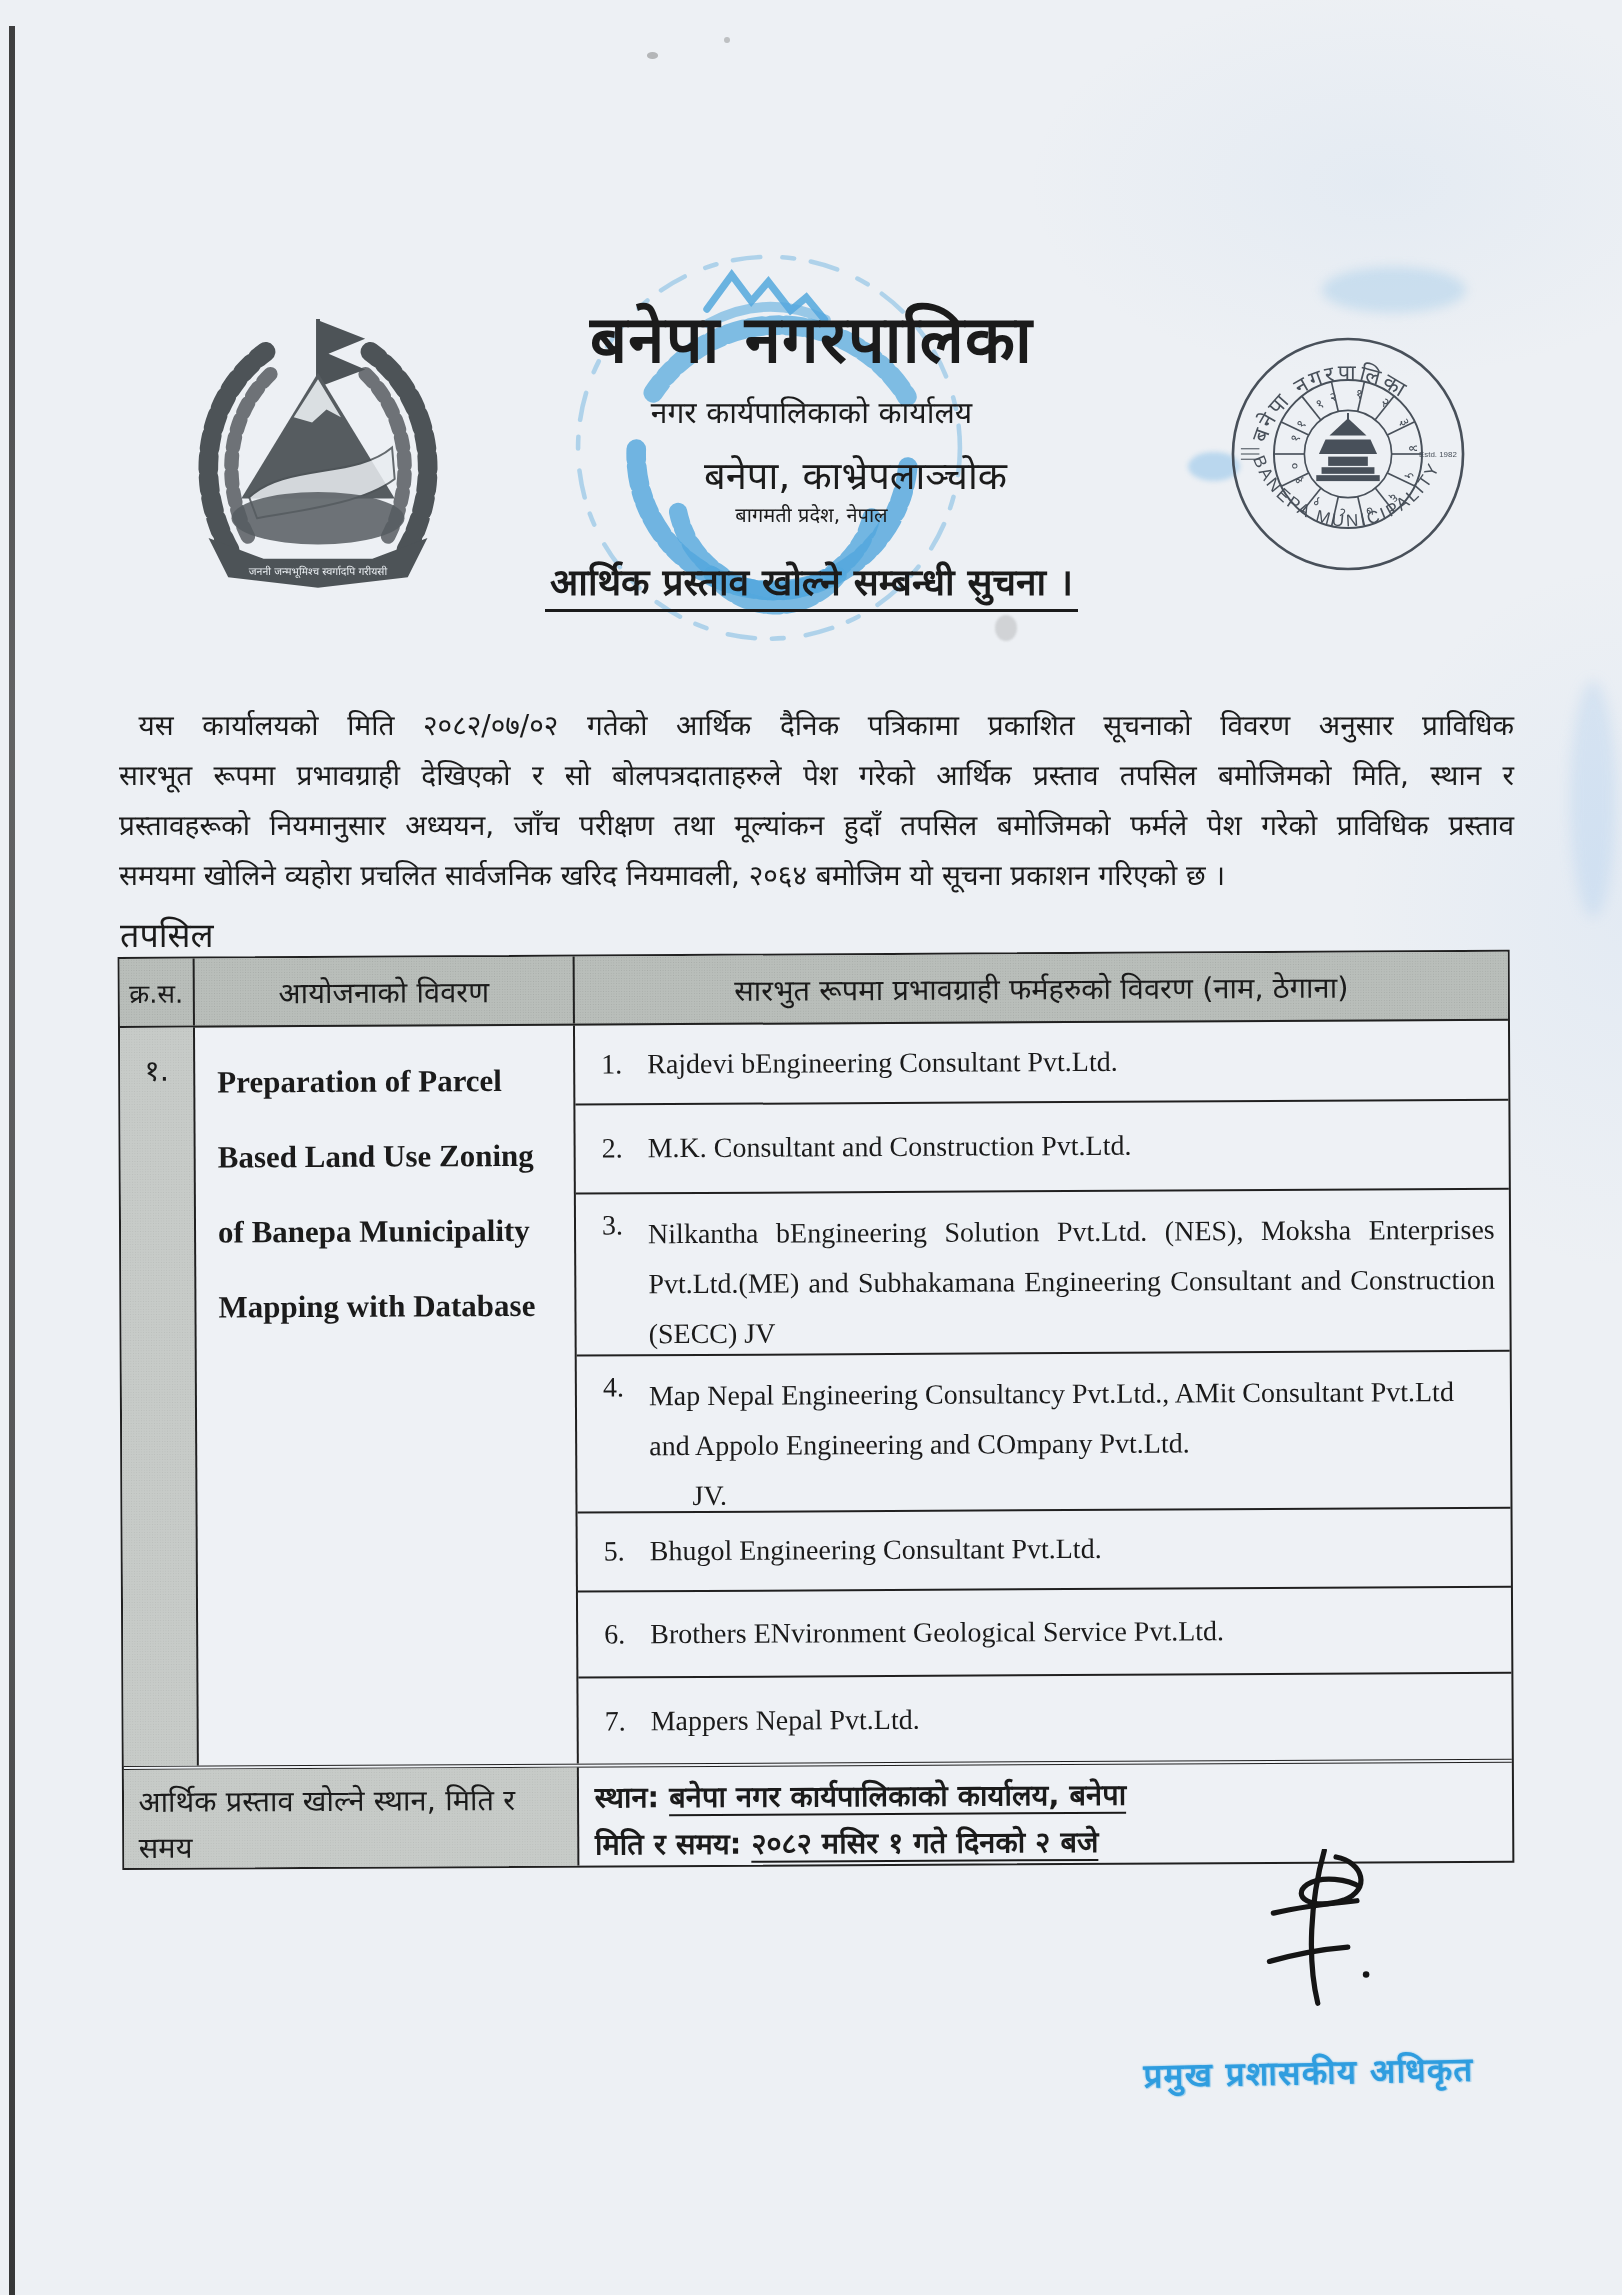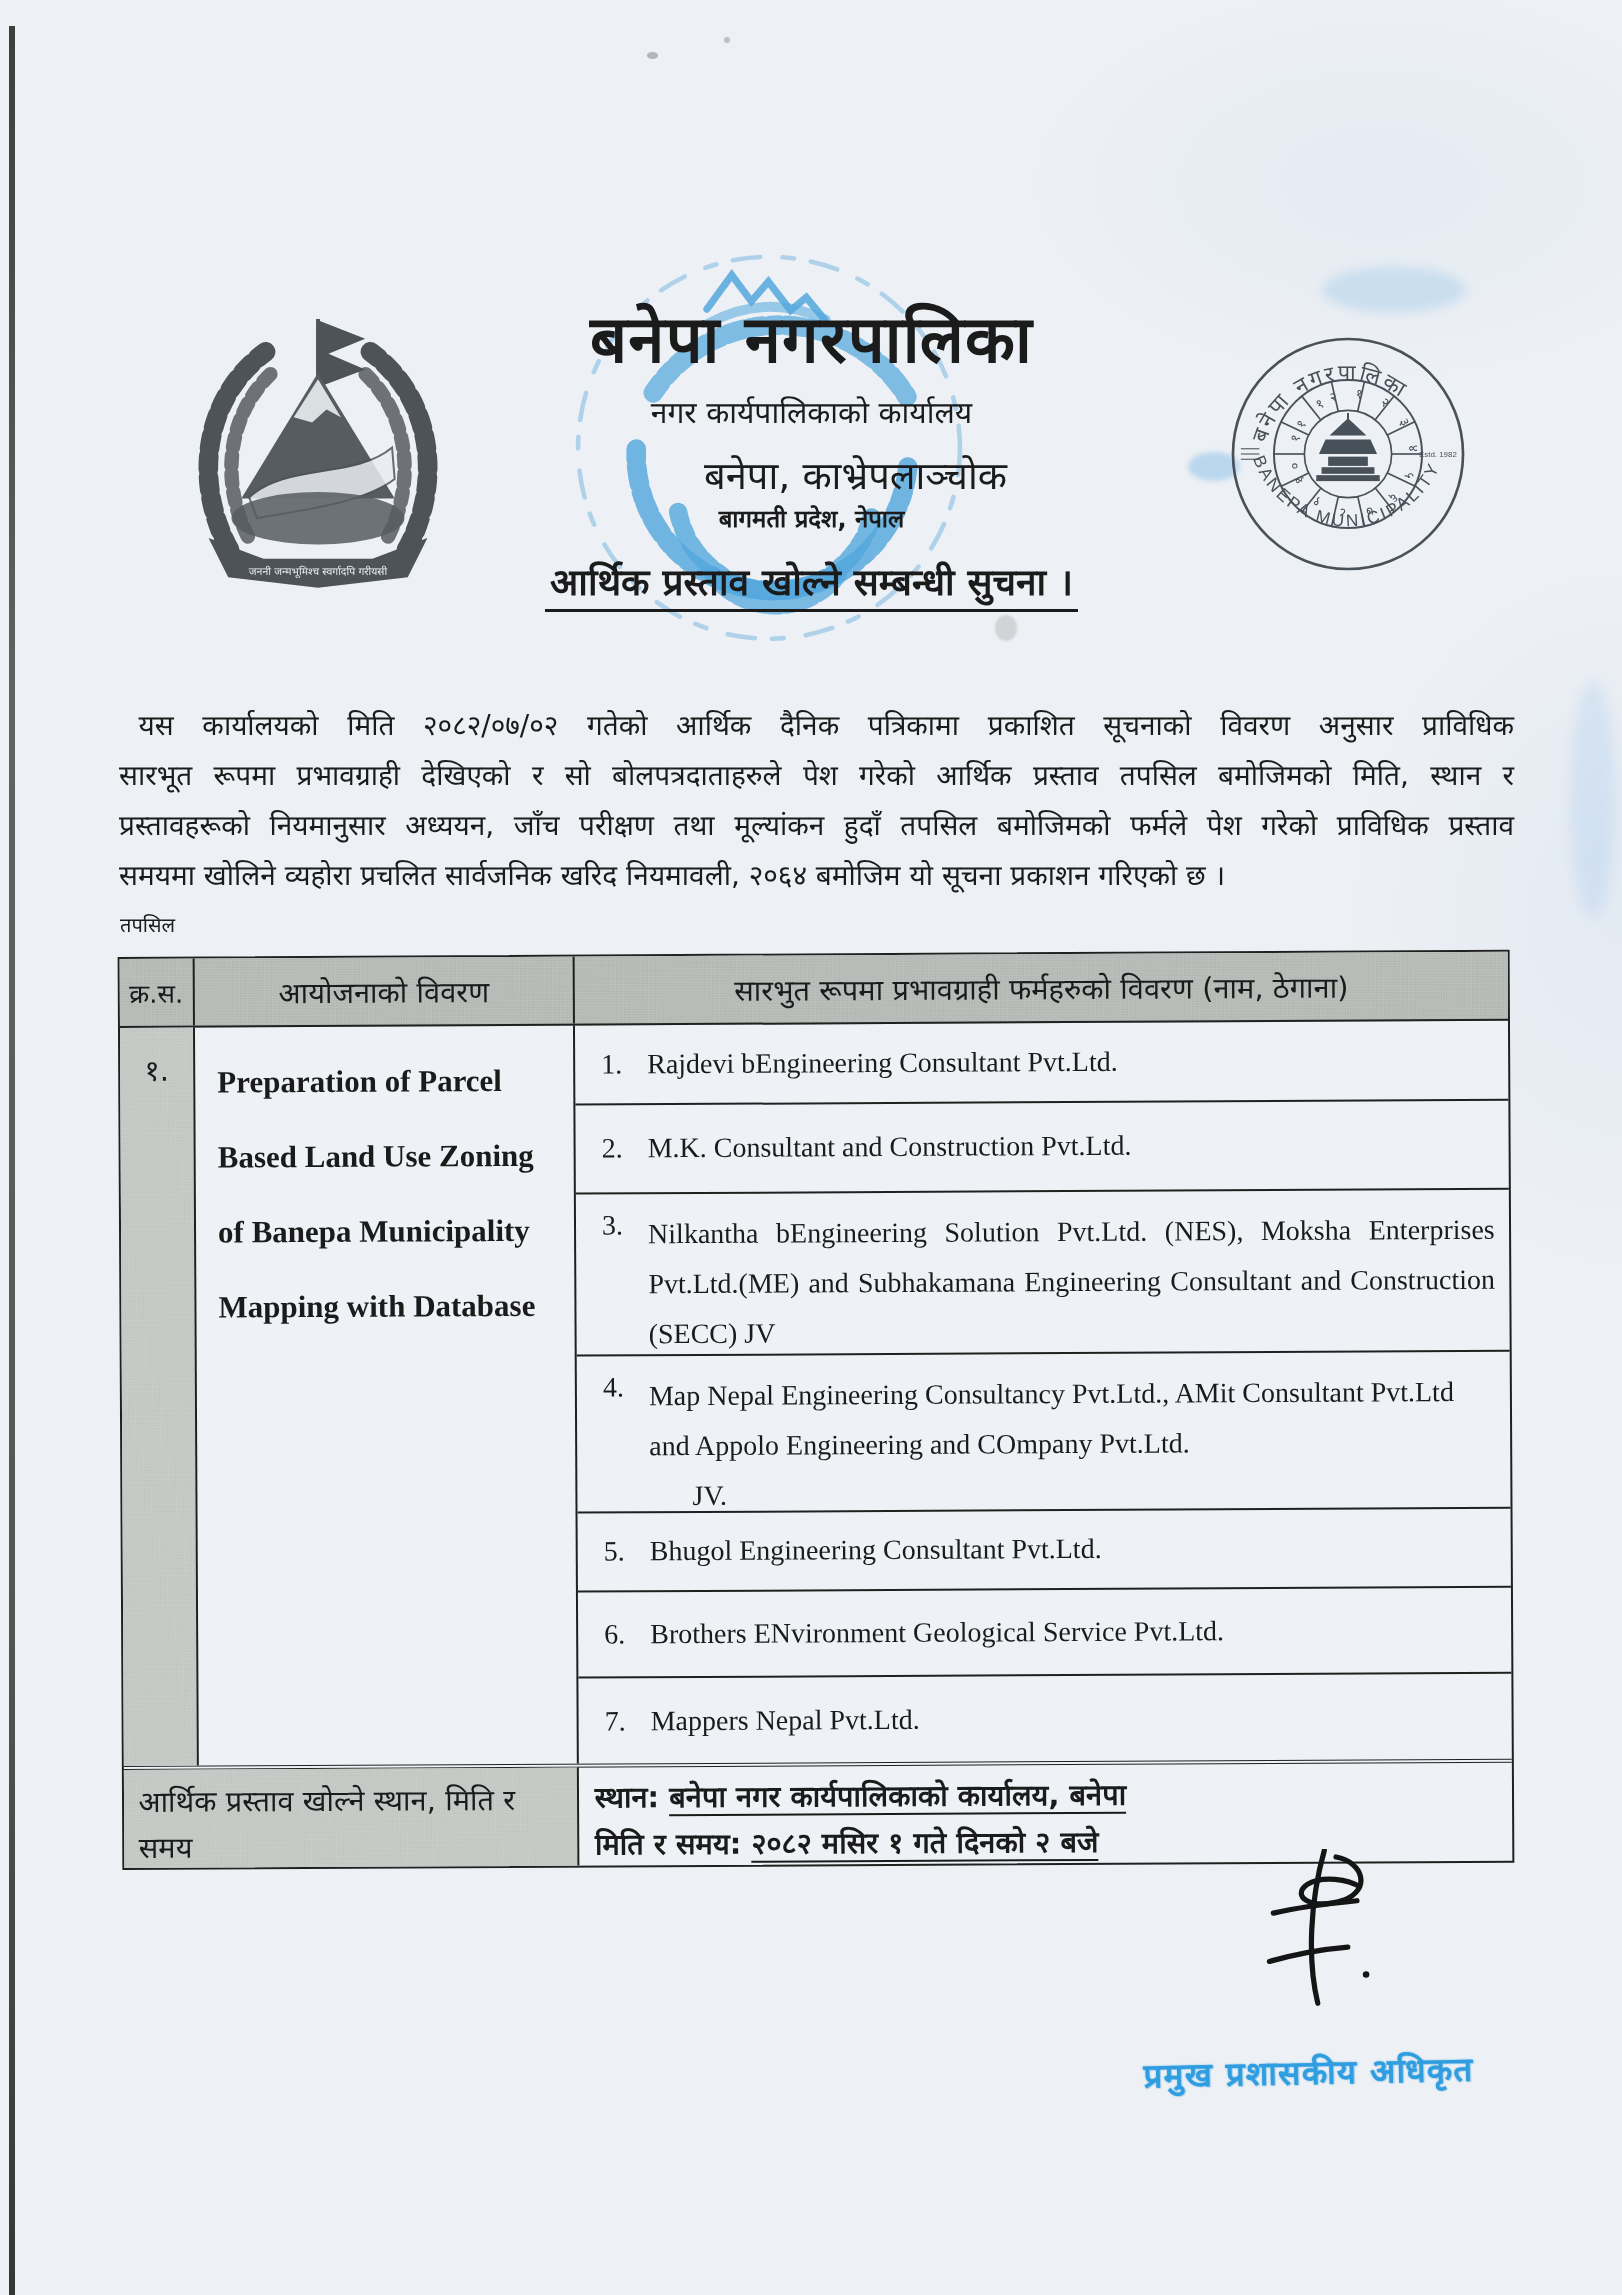--- a/index.html
+++ b/index.html
@@ -14,36 +14,36 @@
   }
   .scan-edge { position:absolute; left:9.2px; top:26px; width:5.9px; height:2269px;
     background:linear-gradient(180deg,#1f1f1f,#4a4a4a 30%,#3a3a3a 70%,#161616); opacity:.85; }
   .speck { position:absolute; border-radius:50%; }
 
   
   .hdr-center { position:absolute; left:0; width:1623px; text-align:center; }
   .muni-title { top:293px; font-size:65px; font-weight:600; letter-spacing:1.3px; }
   .office-line { top:391px; font-size:30px; }
   .place-line { top:448px; font-size:38px;margin-left:44px; }
-  .prov-line  { top:501px; font-size:24px;font-weight:bold; }
+  .prov-line  { top:501px; font-size:20px; }
   .notice-title { top:555px; font-size:37px; font-weight:700; }
   .notice-title span { border-bottom:3.3px solid #1b1b1b; padding:0 5.2px 5.2px 5.2px; }
   .pub-line { top:640px; font-size:29px; }
 
   .emblem { position:absolute; left:164px; top:281px; width:308px; height:308px; }
   .bluestamp { position:absolute; left:543px; top:232px; width:452px; height:425px;
     opacity:.8; mix-blend-mode:multiply; }
   .seal { position:absolute; left:1229px; top:335px; width:238px; height:238px; opacity:.92; }
 
   
   .para { position:absolute; left:119px; top:701px; width:1395px; }
   .para-line { font-size:28px; line-height:50px; text-align:justify; text-align-last:justify; }
   .para-line.first { text-indent:19.6px; }
   .para-line.last { text-align-last:left; }
-  .tapasil { position:absolute; left:120px; top:911px; font-size:20px;text-align:right; }
+  .tapasil { position:absolute; left:120px; top:911px; font-size:34px;text-align:right; }
 
   
   .table { position:absolute; left:120px; top:957px; width:1392px;
     border:2px solid #202020; transform:rotate(-0.3deg); transform-origin:0 50%;
     box-sizing:border-box; background:#eef1f5; }
   .trow { display:flex; box-sizing:border-box; }
   .cell { box-sizing:border-box; }
   .c1 { width:73px; }
   .c2 { width:380px; }
   .c3 { flex:1; }

